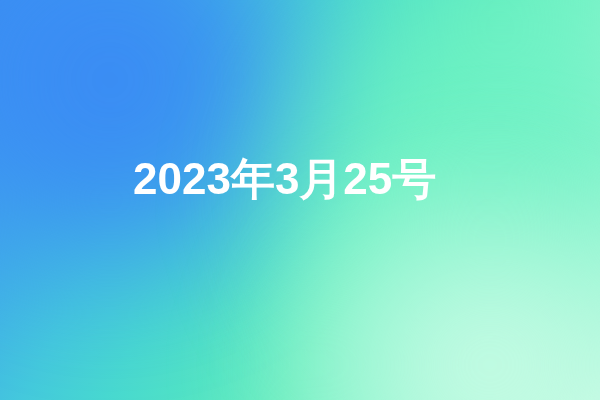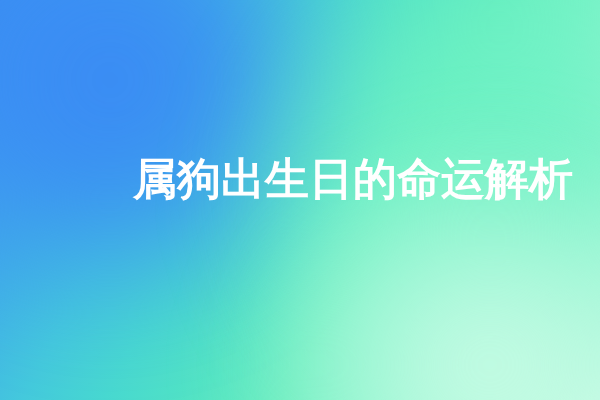--- a/index.html
+++ b/index.html
@@ -102,16 +102,16 @@
 </head>
 <body>
 
 <div class="canvas">
 
   <div class="wash-blue"></div>
   <div class="wash-mint"></div>
   <div class="wash-pale"></div>
 
   <div class="title-block">
-    <div class="title-line">属狗出生日的命运解析</div>
+    <div class="title-line">2023年3月25号</div>
   </div>
 
 </div>
 
 </body></html>

